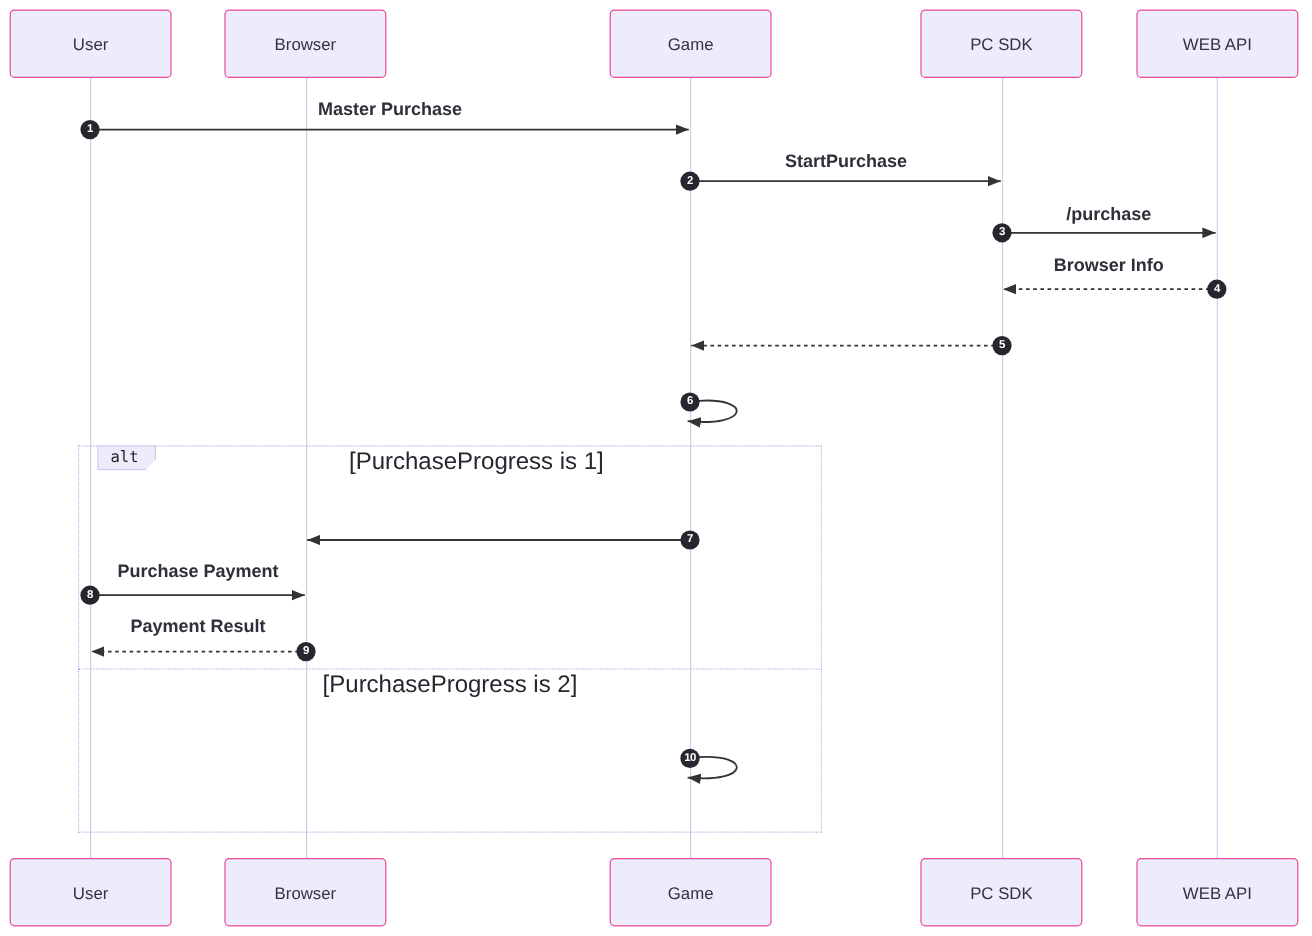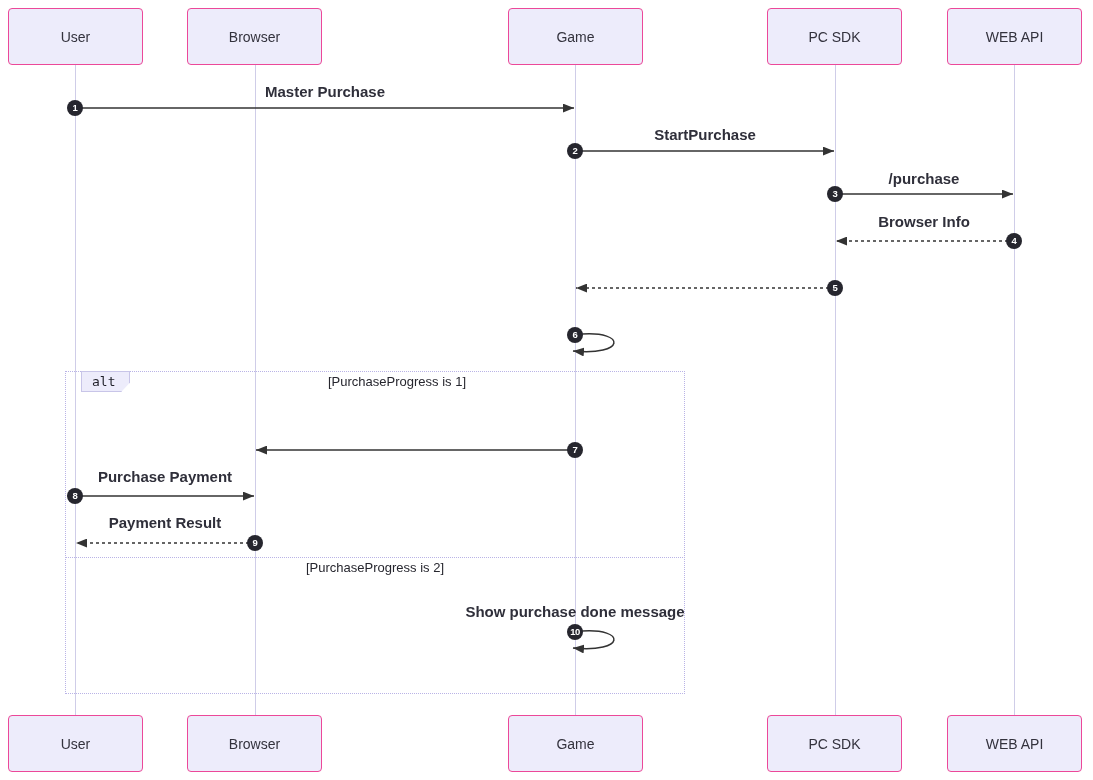--- a/index.html
+++ b/index.html
@@ -34,21 +34,21 @@
   }
   .alt-tab{
     position:absolute;left:65px;top:371px;width:49px;height:21px;
     background:#EDECFB;border:1px solid #C8C5E8;box-sizing:border-box;
     clip-path:polygon(0 0,100% 0,100% 55%,82% 100%,0 100%);
     font-family:"DejaVu Sans Mono",monospace;font-size:13px;color:#1f1f28;
     display:flex;align-items:center;padding-left:10px;margin-left:16px;
   }
   .alt-condition{
     position:absolute;transform:translateX(-50%);
-    font-size:13px;color:#26262e;white-space:nowrap;font-weight:400;
+    font-size:20px;color:#26262e;white-space:nowrap;font-weight:400;
   }
   svg.arrows{position:absolute;left:0;top:0;}
 </style>
 </head>
 <body>
 
 <div class="canvas">
 
   <div class="lifeline" style="left:75px"></div>
   <div class="lifeline" style="left:255px"></div>
@@ -89,21 +89,20 @@
   <div class="alt-tab">alt</div>
   <div class="alt-condition" style="left:397px;top:374px">[PurchaseProgress is 1]</div>
   <div class="alt-condition" style="left:375px;top:560px">[PurchaseProgress is 2]</div>
 
   <div class="msg-label" style="left:325px;top:83px">Master Purchase</div>
   <div class="msg-label" style="left:705px;top:126px">StartPurchase</div>
   <div class="msg-label" style="left:924px;top:170px">/purchase</div>
   <div class="msg-label" style="left:924px;top:213px">Browser Info</div>
   <div class="msg-label" style="left:165px;top:468px">Purchase Payment</div>
   <div class="msg-label" style="left:165px;top:514px">Payment Result</div>
-  <div class="msg-label" style="left:575px;top:603px">Show purchase done message</div>
 
   <div class="seq-num" style="left:67px;top:100px">1</div>
   <div class="seq-num" style="left:567px;top:143px">2</div>
   <div class="seq-num" style="left:827px;top:186px">3</div>
   <div class="seq-num" style="left:1006px;top:233px">4</div>
   <div class="seq-num" style="left:827px;top:280px">5</div>
   <div class="seq-num" style="left:567px;top:327px">6</div>
   <div class="seq-num" style="left:567px;top:442px">7</div>
   <div class="seq-num" style="left:67px;top:488px">8</div>
   <div class="seq-num" style="left:247px;top:535px">9</div>

